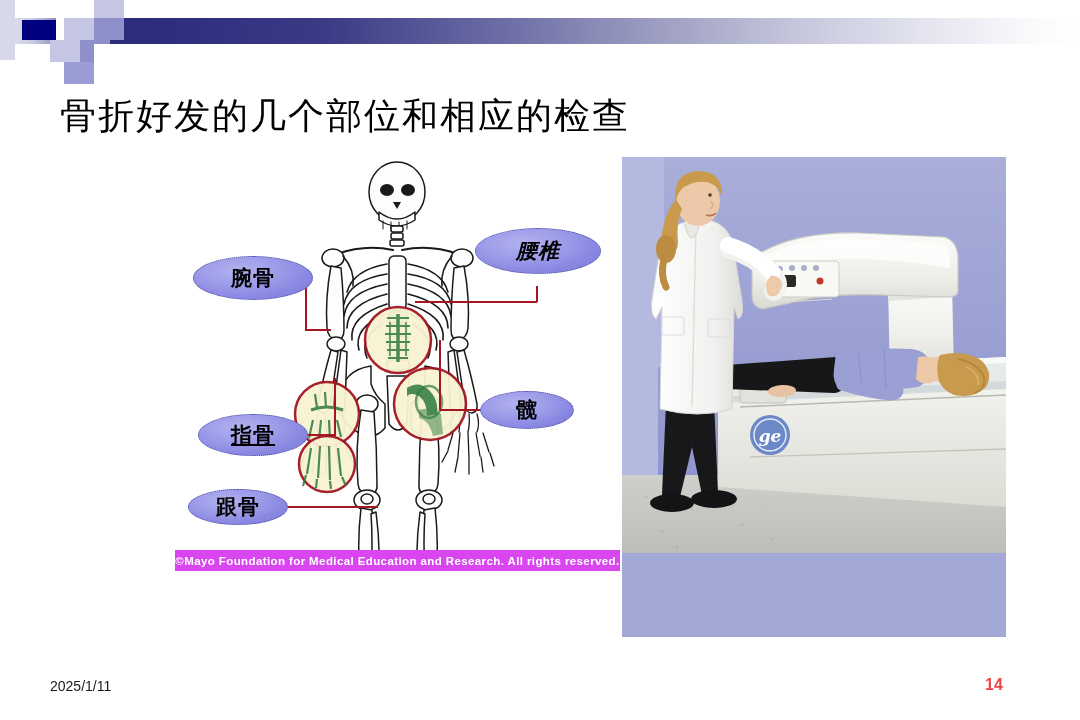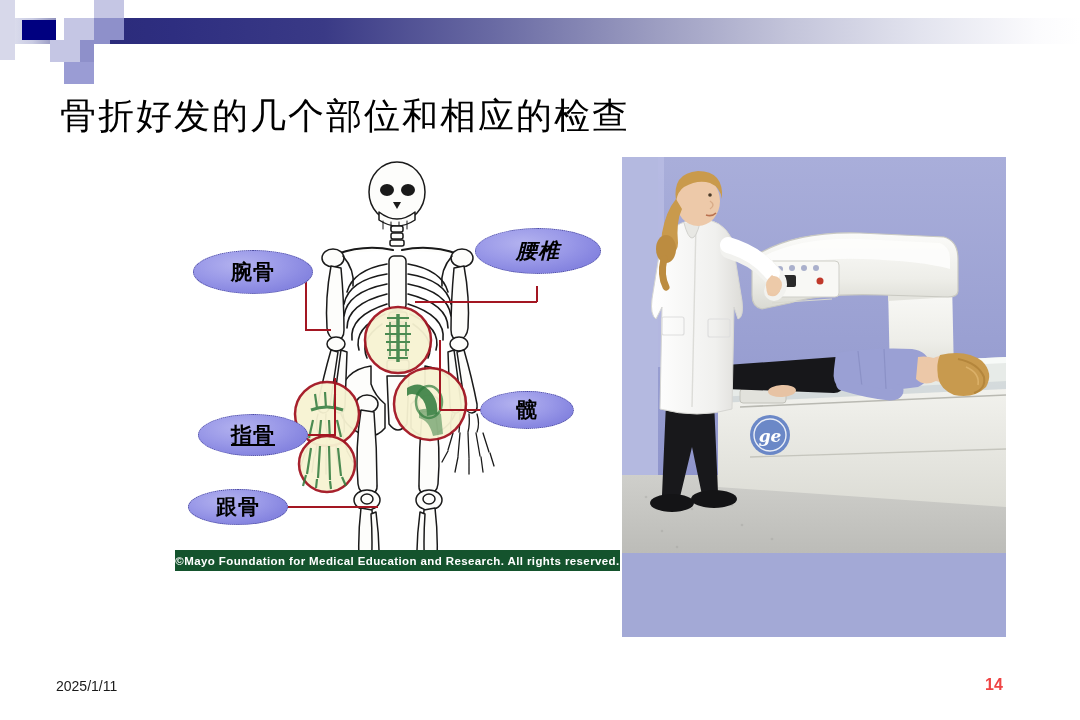--- a/index.html
+++ b/index.html
@@ -45,21 +45,21 @@
   
   #skeleton-panel{
     position:absolute;left:175px;top:152px;width:445px;height:402px;
     background:#ffffff;
     overflow:hidden;
   }
   #skeleton-canvas{position:absolute;left:0;top:0;width:445px;height:402px;}
 
   #mayo-caption{
     position:absolute;left:175px;top:550px;width:445px;height:21px;
-    background:#14532d;
+    background:#d946ef;
     color:#ffffff;
     font-size:11.5px;font-weight:bold;
     letter-spacing:.4px;
     display:flex;align-items:center;justify-content:center;
     white-space:nowrap;
   }
 
   
   .callout{
     position:absolute;
@@ -67,42 +67,42 @@
     background:radial-gradient(ellipse at 38% 32%, #b3b2ef 0%, #9a99e8 42%, #8685e0 72%, #7b7ad8 100%);
     border:1.5px dotted #4a4a9a;
     display:flex;align-items:center;justify-content:center;
     color:#000000;
     font-family:"DejaVu Serif","Liberation Serif",serif;
     font-size:21px;
     font-weight:bold;
     letter-spacing:1px;
     box-sizing:border-box;
   }
-  #callout-wrist{left:193px;top:250px;width:120px;height:44px;}
+  #callout-wrist{left:193px;top:256px;width:120px;height:44px;}
   #callout-lumbar{left:475px;top:228px;width:126px;height:46px;font-style:italic;}
   #callout-phalanx{left:198px;top:414px;width:110px;height:42px;text-decoration:underline;}
   #callout-hip{left:480px;top:391px;width:94px;height:38px;}
   #callout-calcaneus{left:188px;top:489px;width:100px;height:36px;font-family:Liberation Mono, monospace;}
 
   
   .leader{position:absolute;background:#a31622;}
   .leader-h{height:2px;}
   .leader-v{width:2px;}
 
   
   #dexa-photo{
     position:absolute;left:622px;top:157px;width:384px;height:480px;
     overflow:hidden;
     background:#a3a9d6;
   }
   #dexa-canvas{position:absolute;left:0;top:0;width:384px;height:396px;}
 
   
   #footer-date{
-    position:absolute;left:56px;top:678px;
+    position:absolute;left:50px;top:678px;
     font-size:14px;color:#1a1a1a;
   }
   #footer-page{
     position:absolute;left:985px;top:676px;
     font-size:16px;font-weight:bold;color:#ef4444;
   }
 </style>
 </head>
 <body>
 

